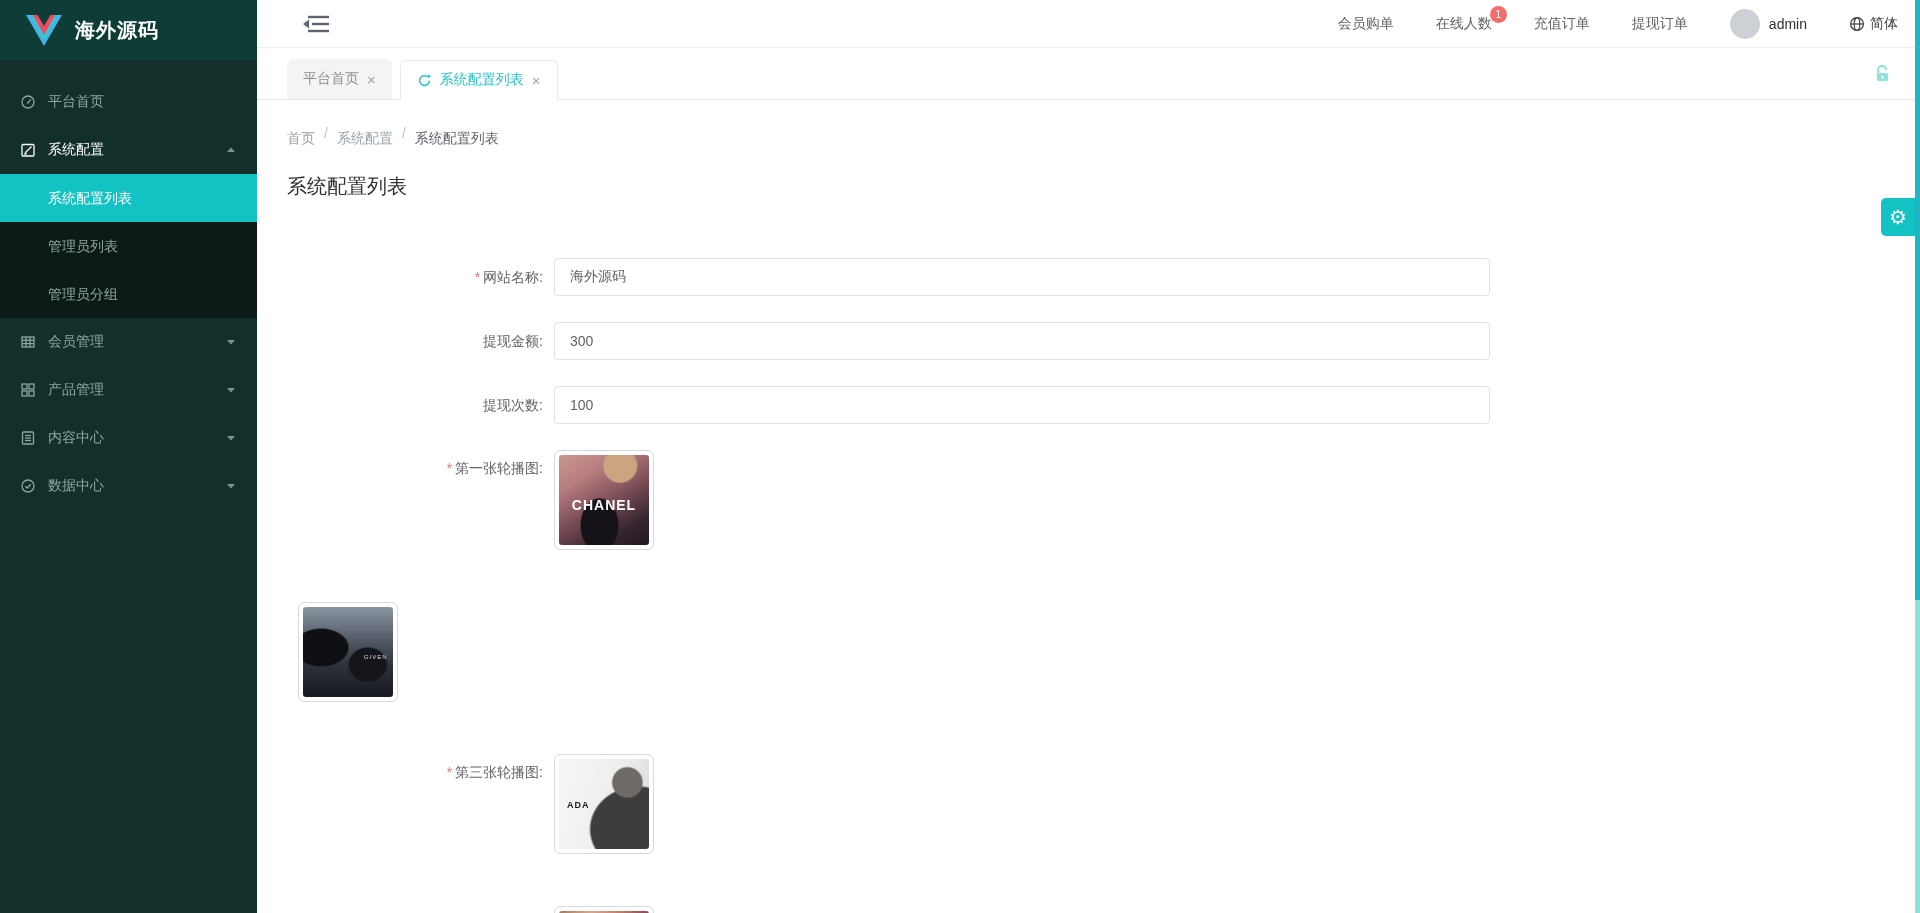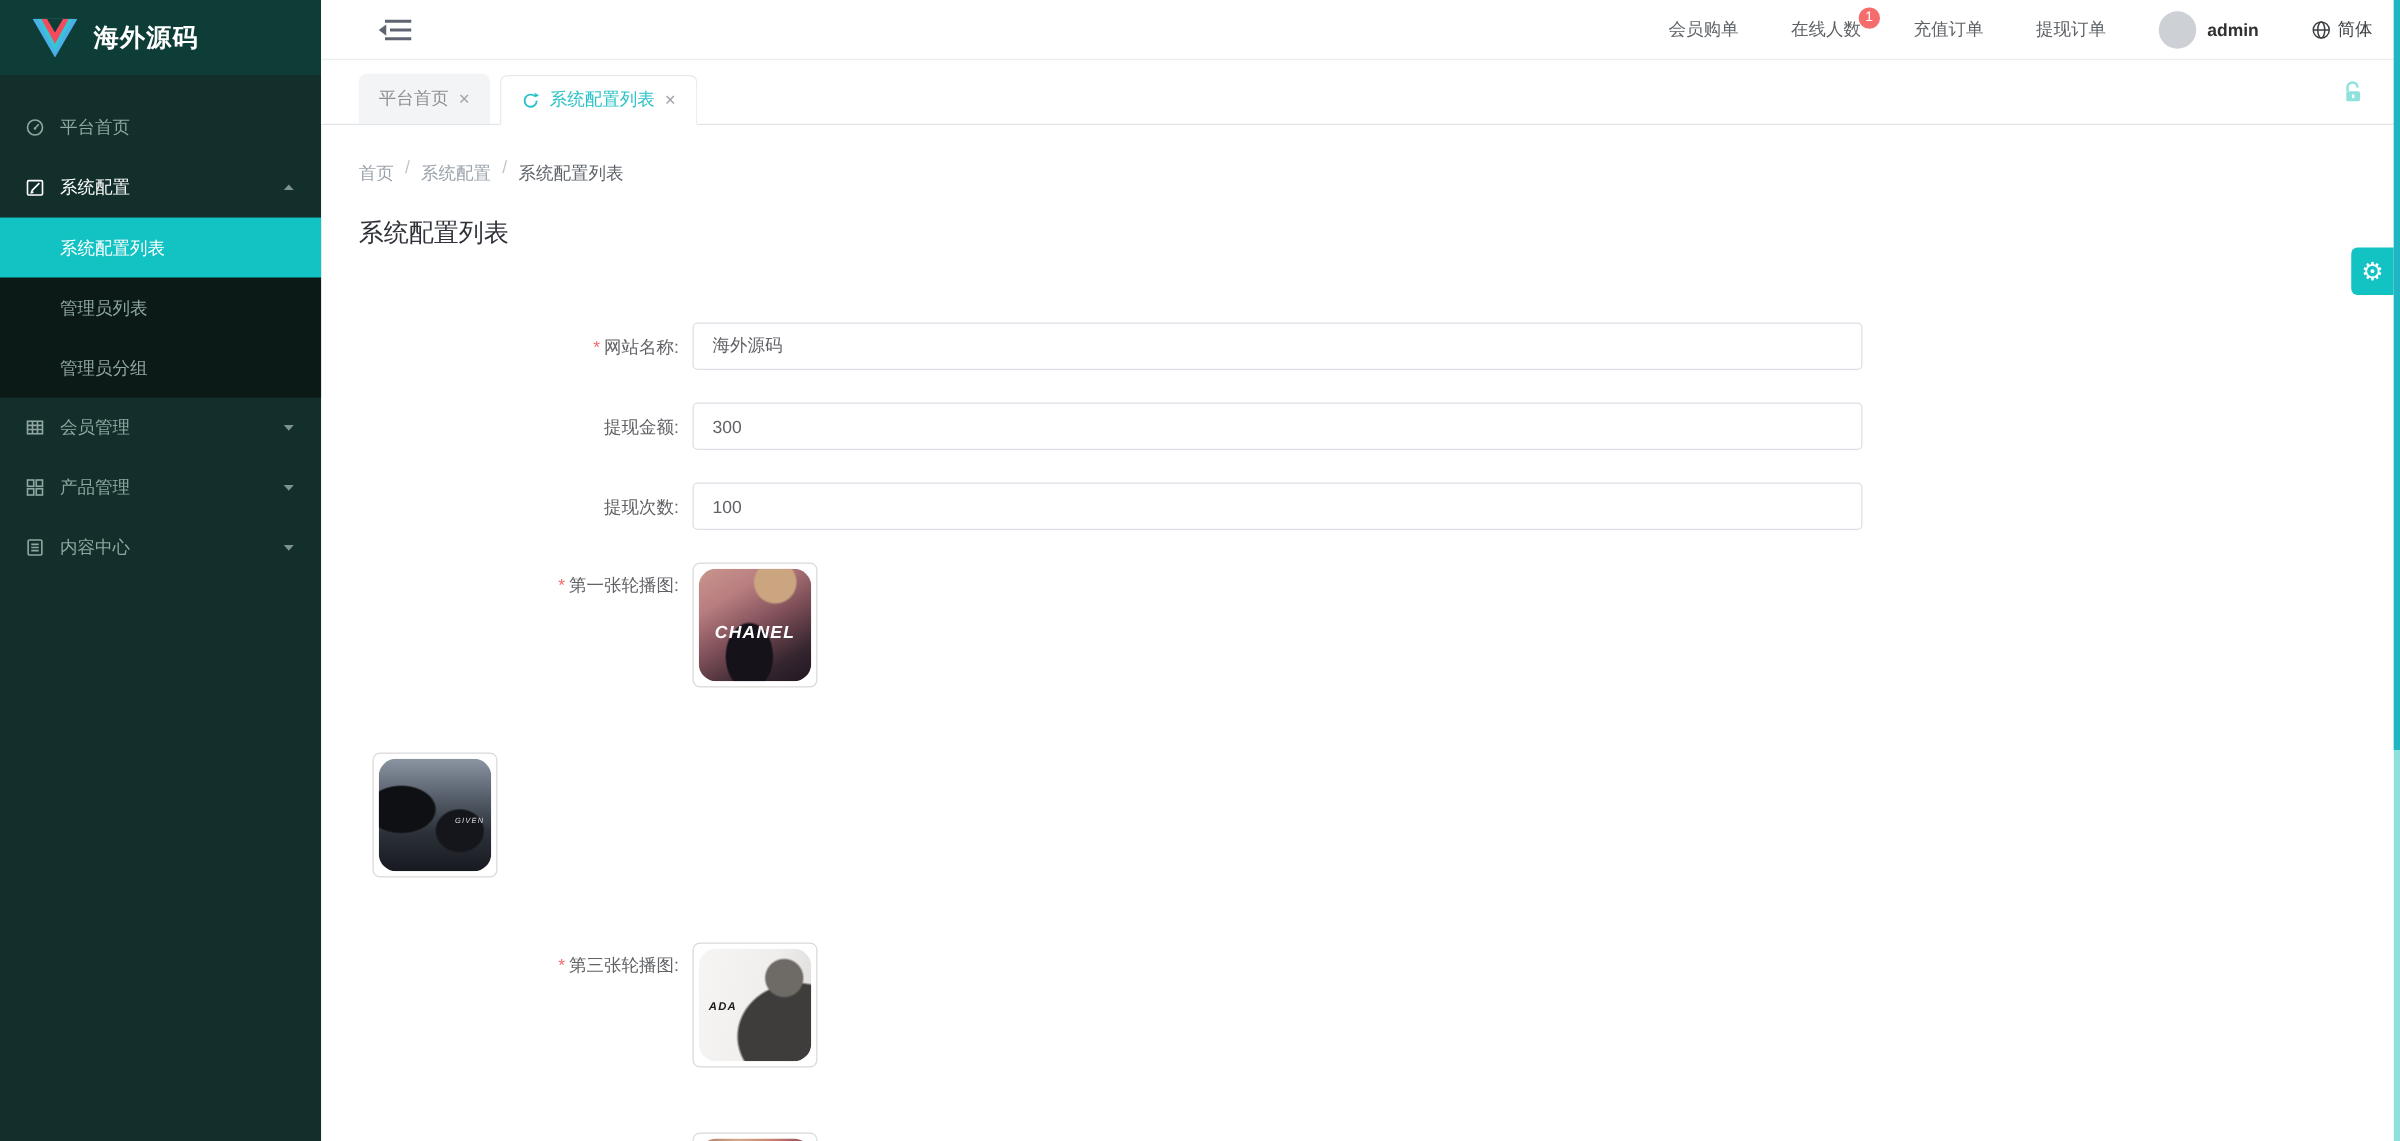--- a/index.html
+++ b/index.html
@@ -31,21 +31,21 @@
   .main { flex:1; display:flex; flex-direction:column; background:#fff; min-width:0; }
 
   header.topbar { height:48px; border-bottom:1px solid #eceef0; display:flex; align-items:center; padding:0 22px 0 45px; background:#fff; }
   .fold-btn { width:28px; height:22px; display:flex; align-items:center; cursor:pointer; color:#5e6470; }
   .topbar-right { margin-left:auto; display:flex; align-items:center; gap:42px; font-size:14px; color:#5f6368; }
   .top-link { cursor:pointer; position:relative; white-space:nowrap; }
   .top-badge { position:absolute; top:-9px; right:-15px; min-width:17px; height:17px; line-height:17px;
     background:var(--badge); color:#fff; font-size:11px; border-radius:9px; text-align:center; padding:0 2px; }
   .user-box { display:flex; align-items:center; gap:9px; cursor:pointer; }
   .avatar { width:30px; height:30px; border-radius:50%; background:#cdd0d4; }
-  .user-name { color:#303133; font-weight:bold; font-size:14px; }
+  .user-name { color:#303133; font-weight:normal; font-size:14px; }
   .lang-box { display:flex; align-items:center; gap:5px; cursor:pointer; color:#3c4043; }
   .lang-box svg { width:16px; height:16px; }
 
   .tabs-row { height:52px; display:flex; align-items:flex-end; padding:0 30px; border-bottom:1px solid #e2e6ea; position:relative; background:#fff; }
   .tab { height:40px; display:flex; align-items:center; padding:0 16px; font-size:14px; color:#8c8f94;
     background:#f3f4f5; border-radius:6px 6px 0 0; margin-right:8px; cursor:pointer; gap:8px; }
   .tab.active { background:#fff; color:#29c2c8; border:1px solid #e6e9ed; border-bottom:1px solid #fff; margin-bottom:-1px; }
   .tab .tab-close { color:#9ea3a8; font-size:15px; cursor:pointer; line-height:1; }
   .tab.active .tab-close { color:#9ea3a8; }
   .tab .tab-refresh { display:inline-flex; width:15px; height:15px; color:#29c2c8; }
@@ -61,21 +61,21 @@
   .form { margin-top:58px; }
   .form-row { display:flex; margin-bottom:26px; }
   .form-row.image { margin-bottom:52px; }
   .form-label { width:256px; text-align:right; font-size:14px; color:#606266; line-height:38px; flex:0 0 256px; }
   .form-row.image .form-label { line-height:20px; padding-top:8px; align-self:flex-start; }
   .req-star { color:var(--star); margin-right:3px; }
   .form-ctl { margin-left:11px; }
   .form-input { width:936px; height:38px; border:1px solid #dcdfe6; border-radius:4px; padding:0 15px;
     font-size:14px; color:#606266; outline:none; font-family:inherit; background:#fff; }
   .thumb { width:100px; height:100px; border:1px solid #d9d9d9; border-radius:6px; padding:4px; background:#fff; cursor:pointer; }
-  .thumb-img { width:100%; height:100%; border-radius:14px; overflow:hidden; position:relative;font-style:italic; }
+  .thumb-img { width:100%; height:100%; border-radius:3px; overflow:hidden; position:relative; }
   .thumb-text { position:absolute; color:#fff; font-weight:bold; }
   .v0 .thumb-img { background:
       radial-gradient(ellipse at 45% 78%, #16121a 0 26%, rgba(22,18,26,0) 28%),
       radial-gradient(circle at 68% 12%, #caa57f 0 16%, rgba(202,165,127,0) 18%),
       linear-gradient(150deg,#c9958d 0%,#b97e80 25%,#7e4f58 52%,#35252f 80%,#201722 100%); }
   .v0 .thumb-text { top:47%; left:50%; transform:translateX(-50%); font-size:14px; letter-spacing:1px; }
   .v1 .thumb-img { background:
       radial-gradient(ellipse at 20% 45%, #0e1013 0 26%, rgba(14,16,19,0) 28%),
       radial-gradient(ellipse at 72% 64%, #14161c 0 20%, rgba(20,22,28,0) 22%),
       linear-gradient(180deg,#8b95a1 0%,#59626e 32%,#2c3038 66%,#171a20 100%); }
@@ -182,20 +182,34 @@
         <div class="menu-item">
     <span class="mi-icon">
             <svg viewBox="0 0 16 16">
               <rect x="2.5" y="2" width="11" height="12" rx="1" fill="none" stroke="currentColor" stroke-width="1.3"></rect>
               <line x1="5" y1="5.5" x2="11" y2="5.5" fill="none" stroke="currentColor" stroke-width="1.3"></line>
               <line x1="5" y1="8" x2="11" y2="8" fill="none" stroke="currentColor" stroke-width="1.3"></line>
               <line x1="5" y1="10.5" x2="11" y2="10.5" fill="none" stroke="currentColor" stroke-width="1.3"></line>
             </svg>
           </span>
     <span class="mi-label">内容中心</span>
+    <span class="mi-caret">
+            <svg viewBox="0 0 12 12" width="12" height="12">
+              <polygon points="6,8.5 2,4 10,4" fill="currentColor"></polygon>
+            </svg>
+          </span>
+  </div>
+        <div class="menu-item">
+    <span class="mi-icon">
+            <svg viewBox="0 0 16 16">
+              <circle cx="8" cy="8" r="6" fill="none" stroke="currentColor" stroke-width="1.3"></circle>
+              <polyline points="5.3,8.2 7.2,10 10.8,6.2" fill="none" stroke="currentColor" stroke-width="1.3"></polyline>
+            </svg>
+          </span>
+    <span class="mi-label">数据中心</span>
     <span class="mi-caret">
             <svg viewBox="0 0 12 12" width="12" height="12">
               <polygon points="6,8.5 2,4 10,4" fill="currentColor"></polygon>
             </svg>
           </span>
   </div>
       </nav>
   </aside>
 
   <div class="main">

